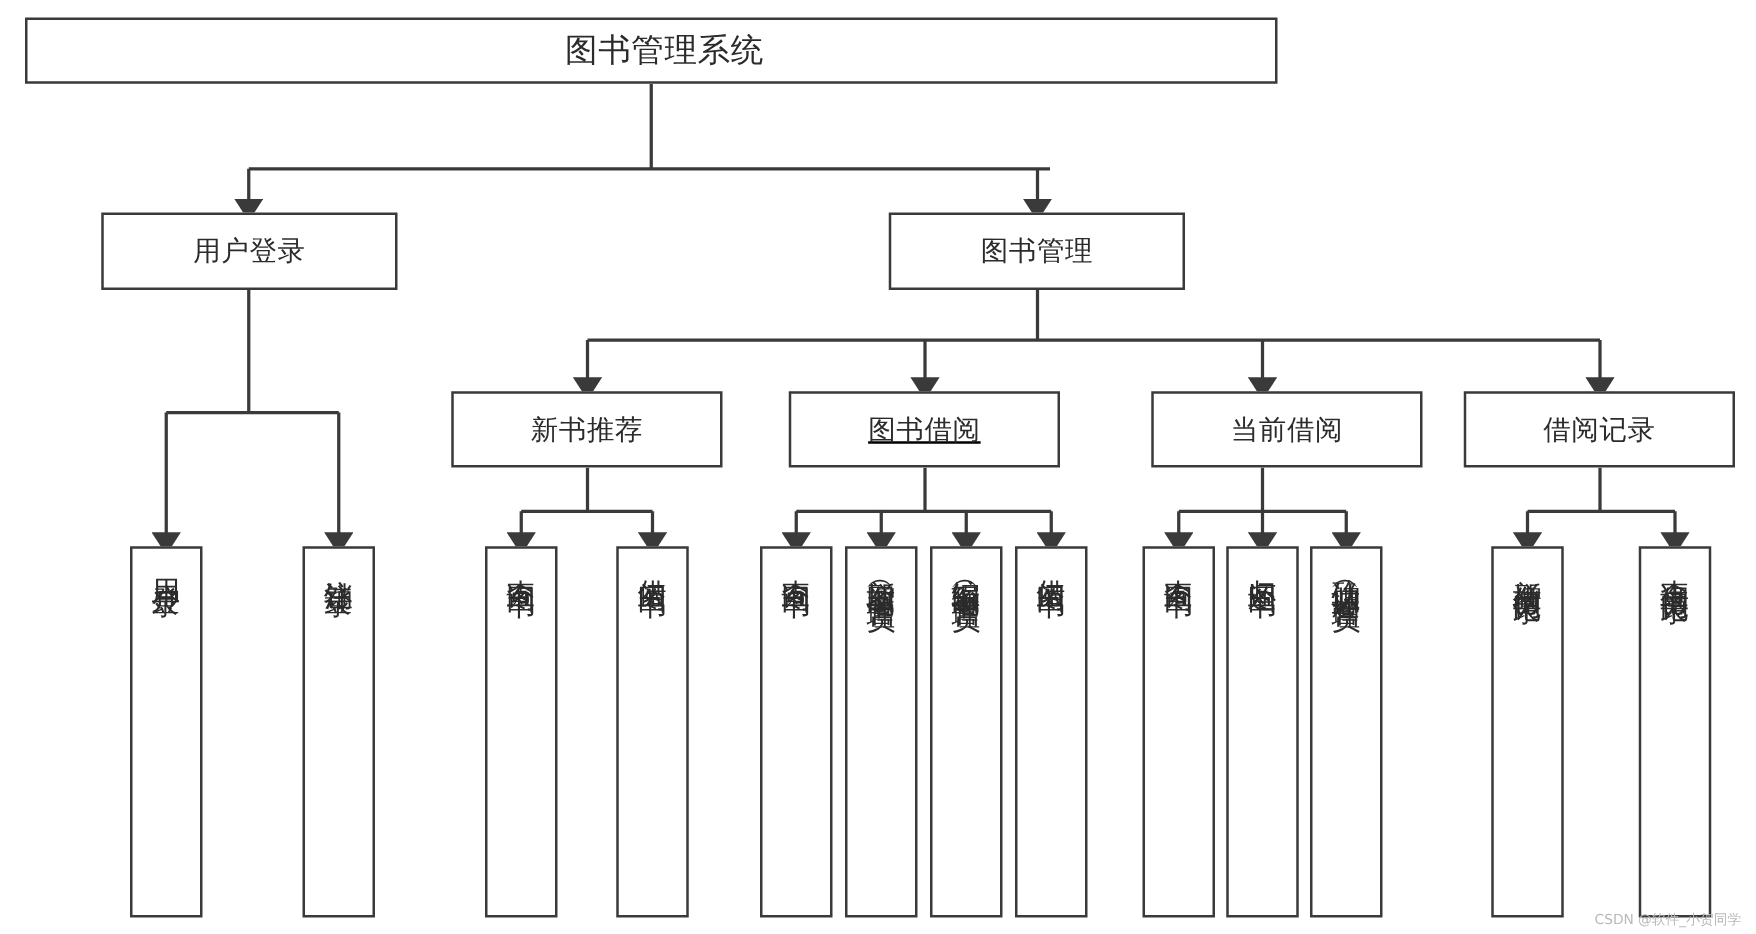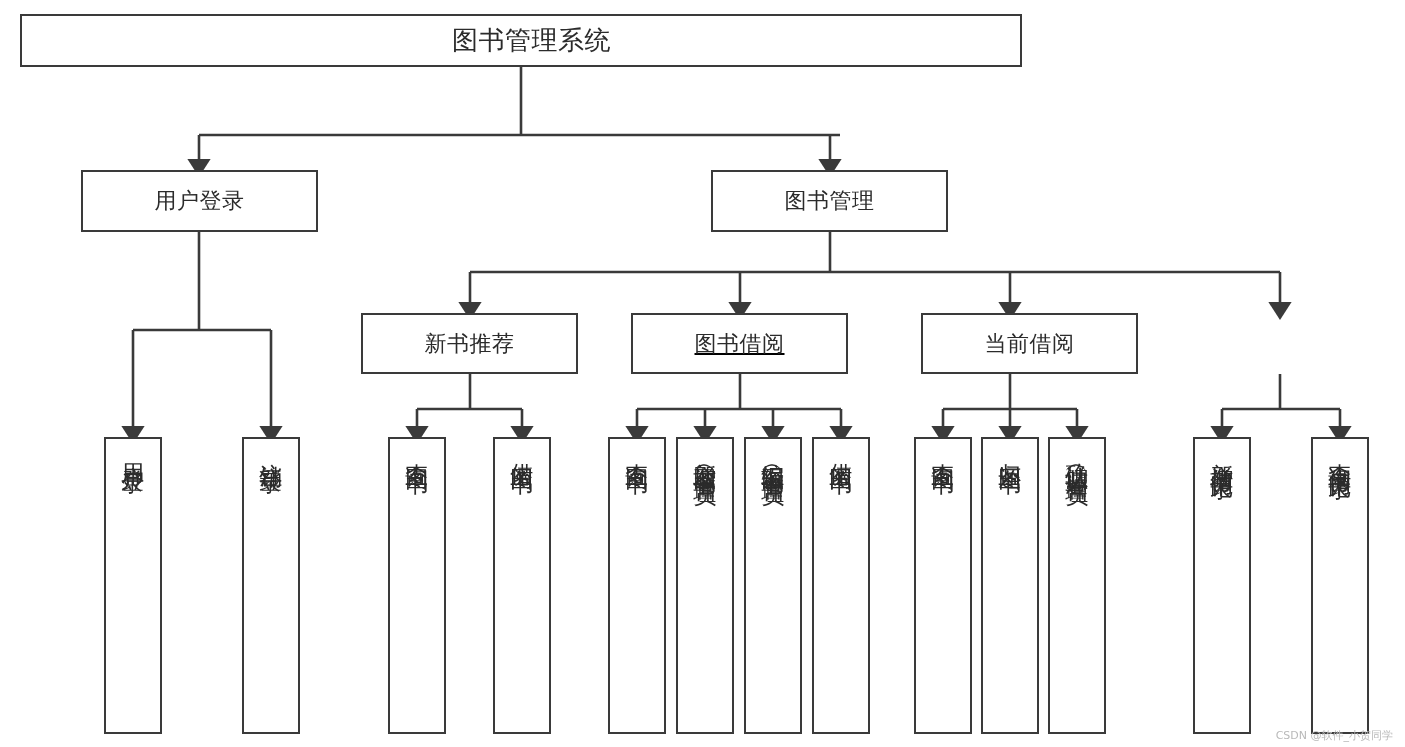--- a/index.html
+++ b/index.html
@@ -144,20 +144,23 @@
 
   <div class="node lvl2" style="left:361px; top:313px; width:217px; height:61px;">
     <span class="node-label">新书推荐</span>
   </div>
   <div class="node lvl2" style="left:631px; top:313px; width:217px; height:61px;text-decoration:underline;">
     <span class="node-label">图书借阅</span>
   </div>
   <div class="node lvl2" style="left:901px; top:313px; width:217px; height:61px;margin-left:20px;">
     <span class="node-label">当前借阅</span>
   </div>
+  <div class="node lvl2" style="left:1171px; top:313px; width:217px; height:61px;">
+    <span class="node-label">借阅记录</span>
+  </div>
 
   <div class="node leaf" style="left:104px; top:437px; width:58px; height:297px;">
     <span class="node-label">用户登录</span>
   </div>
   <div class="node leaf" style="left:242px; top:437px; width:58px; height:297px;">
     <span class="node-label">注销登录</span>
   </div>
 
   <div class="node leaf" style="left:388px; top:437px; width:58px; height:297px;">
     <span class="node-label">查询图书</span>

